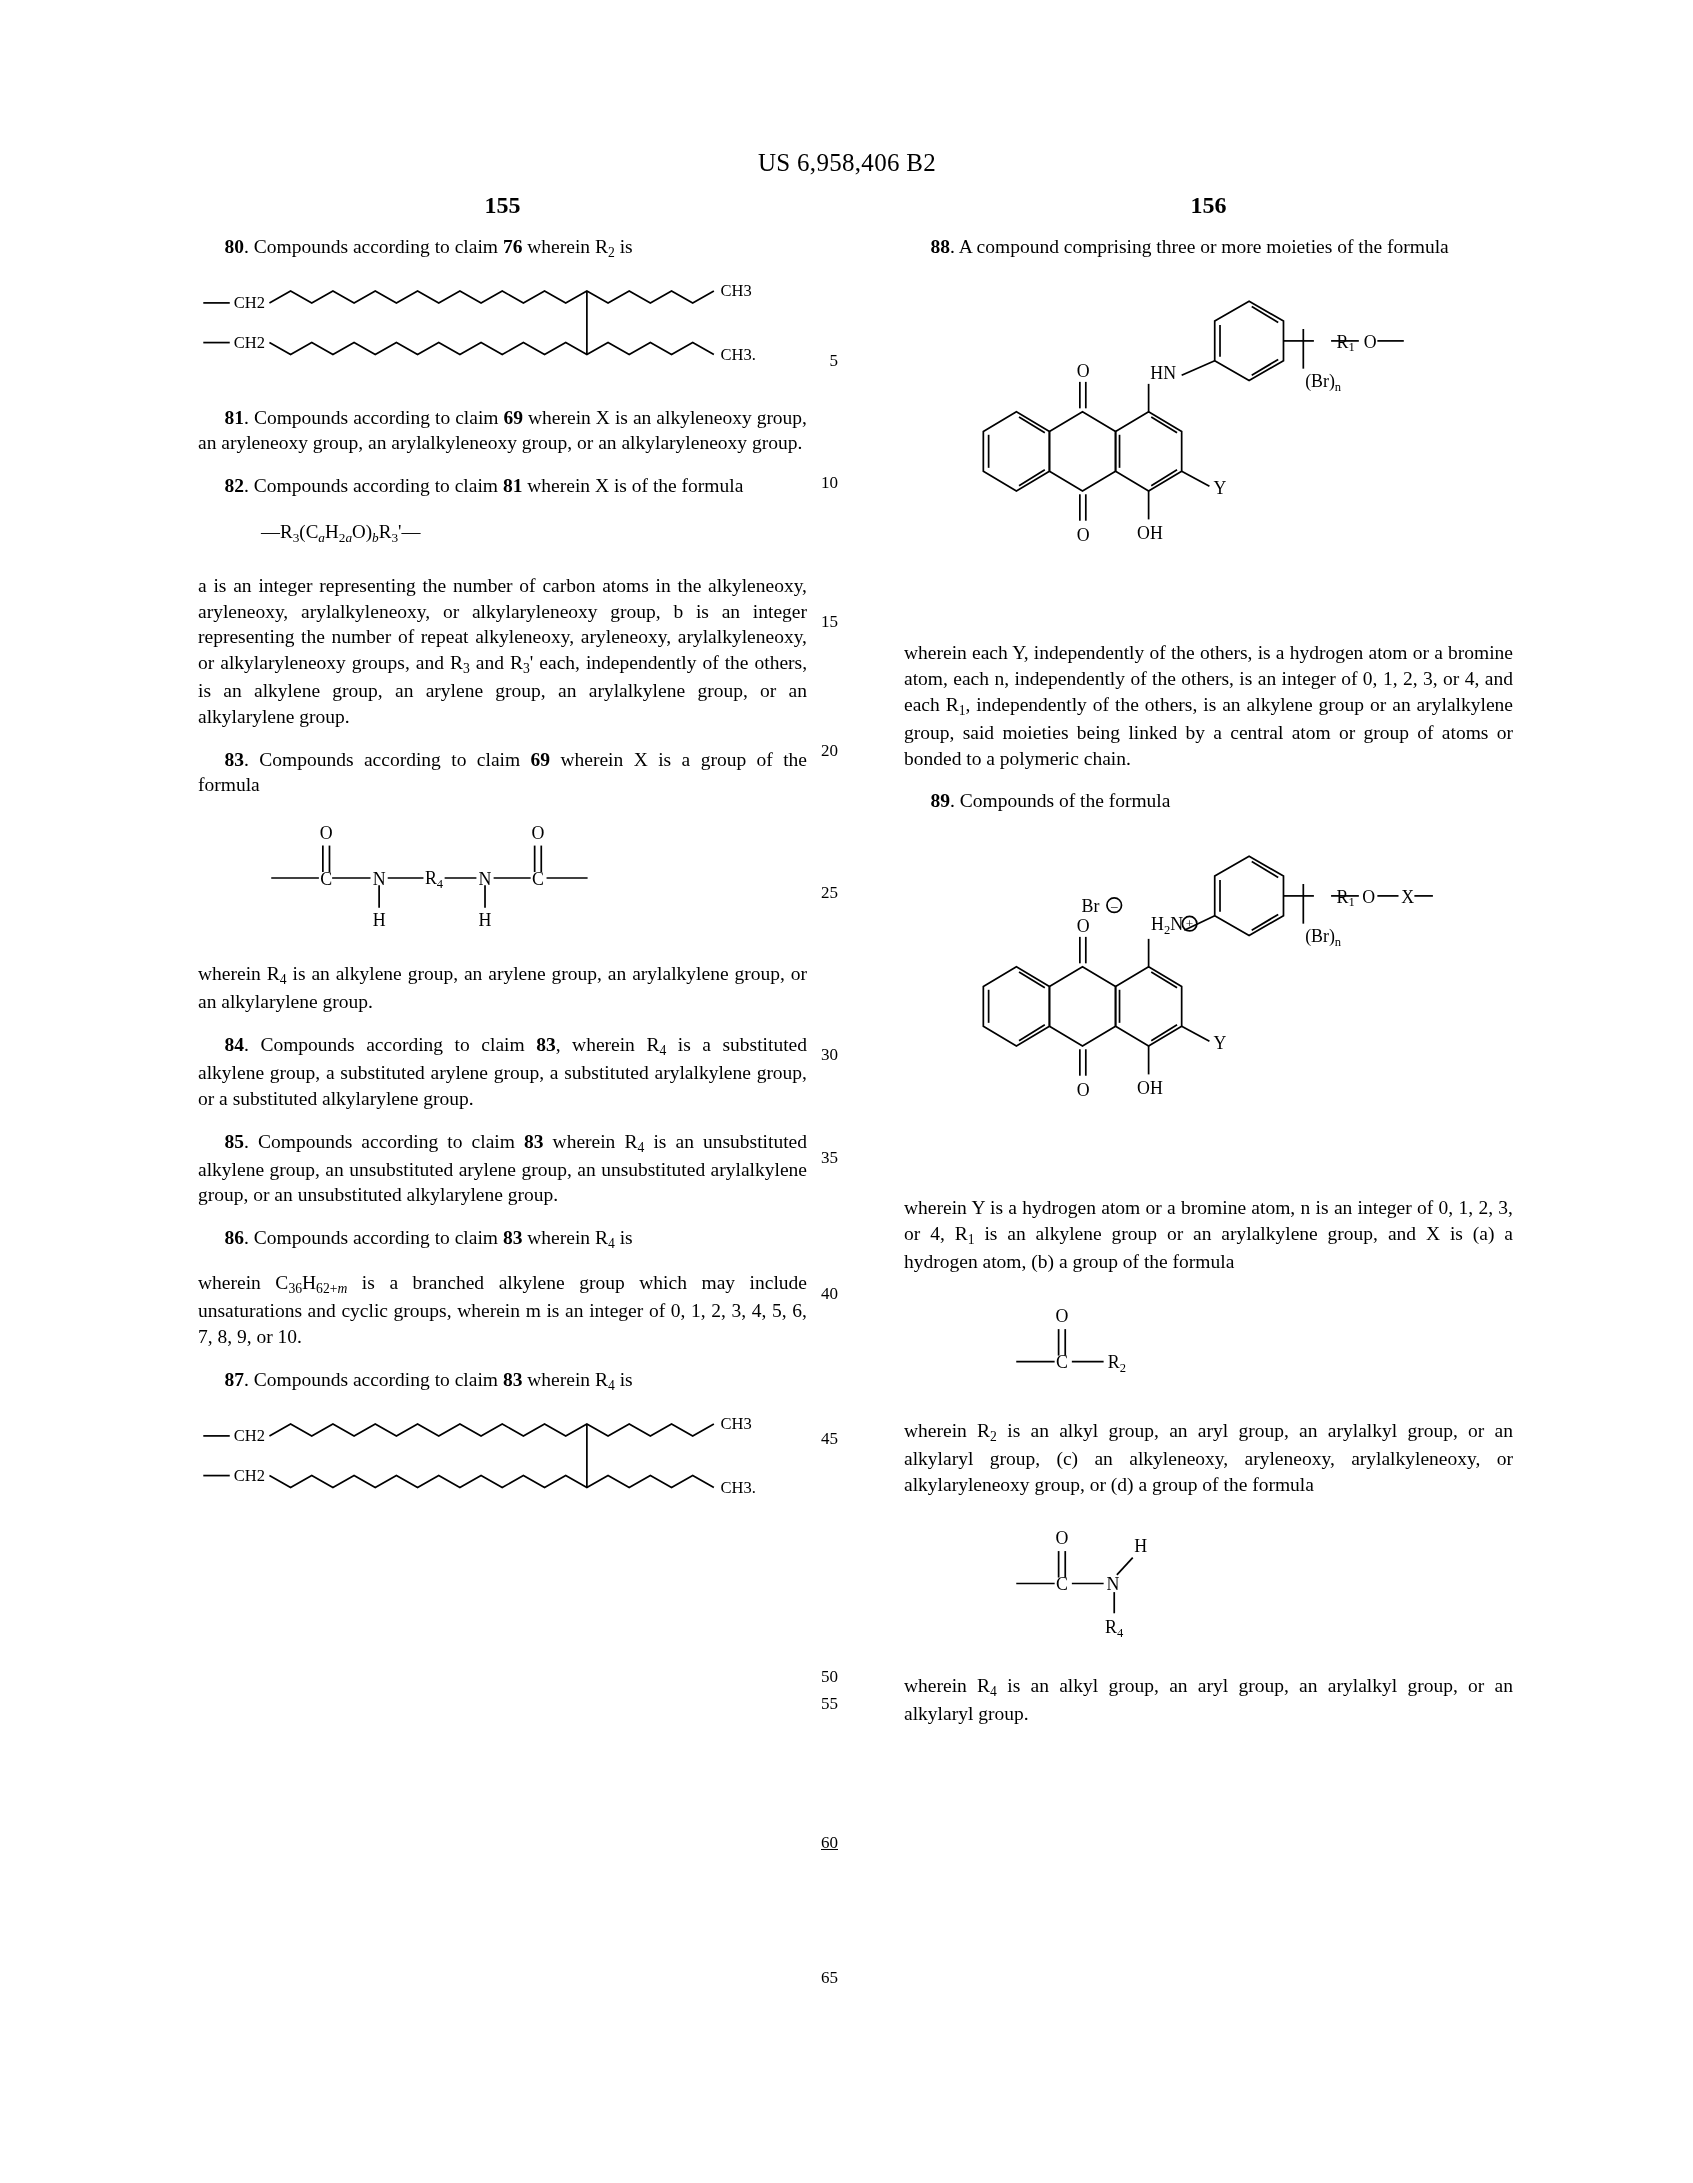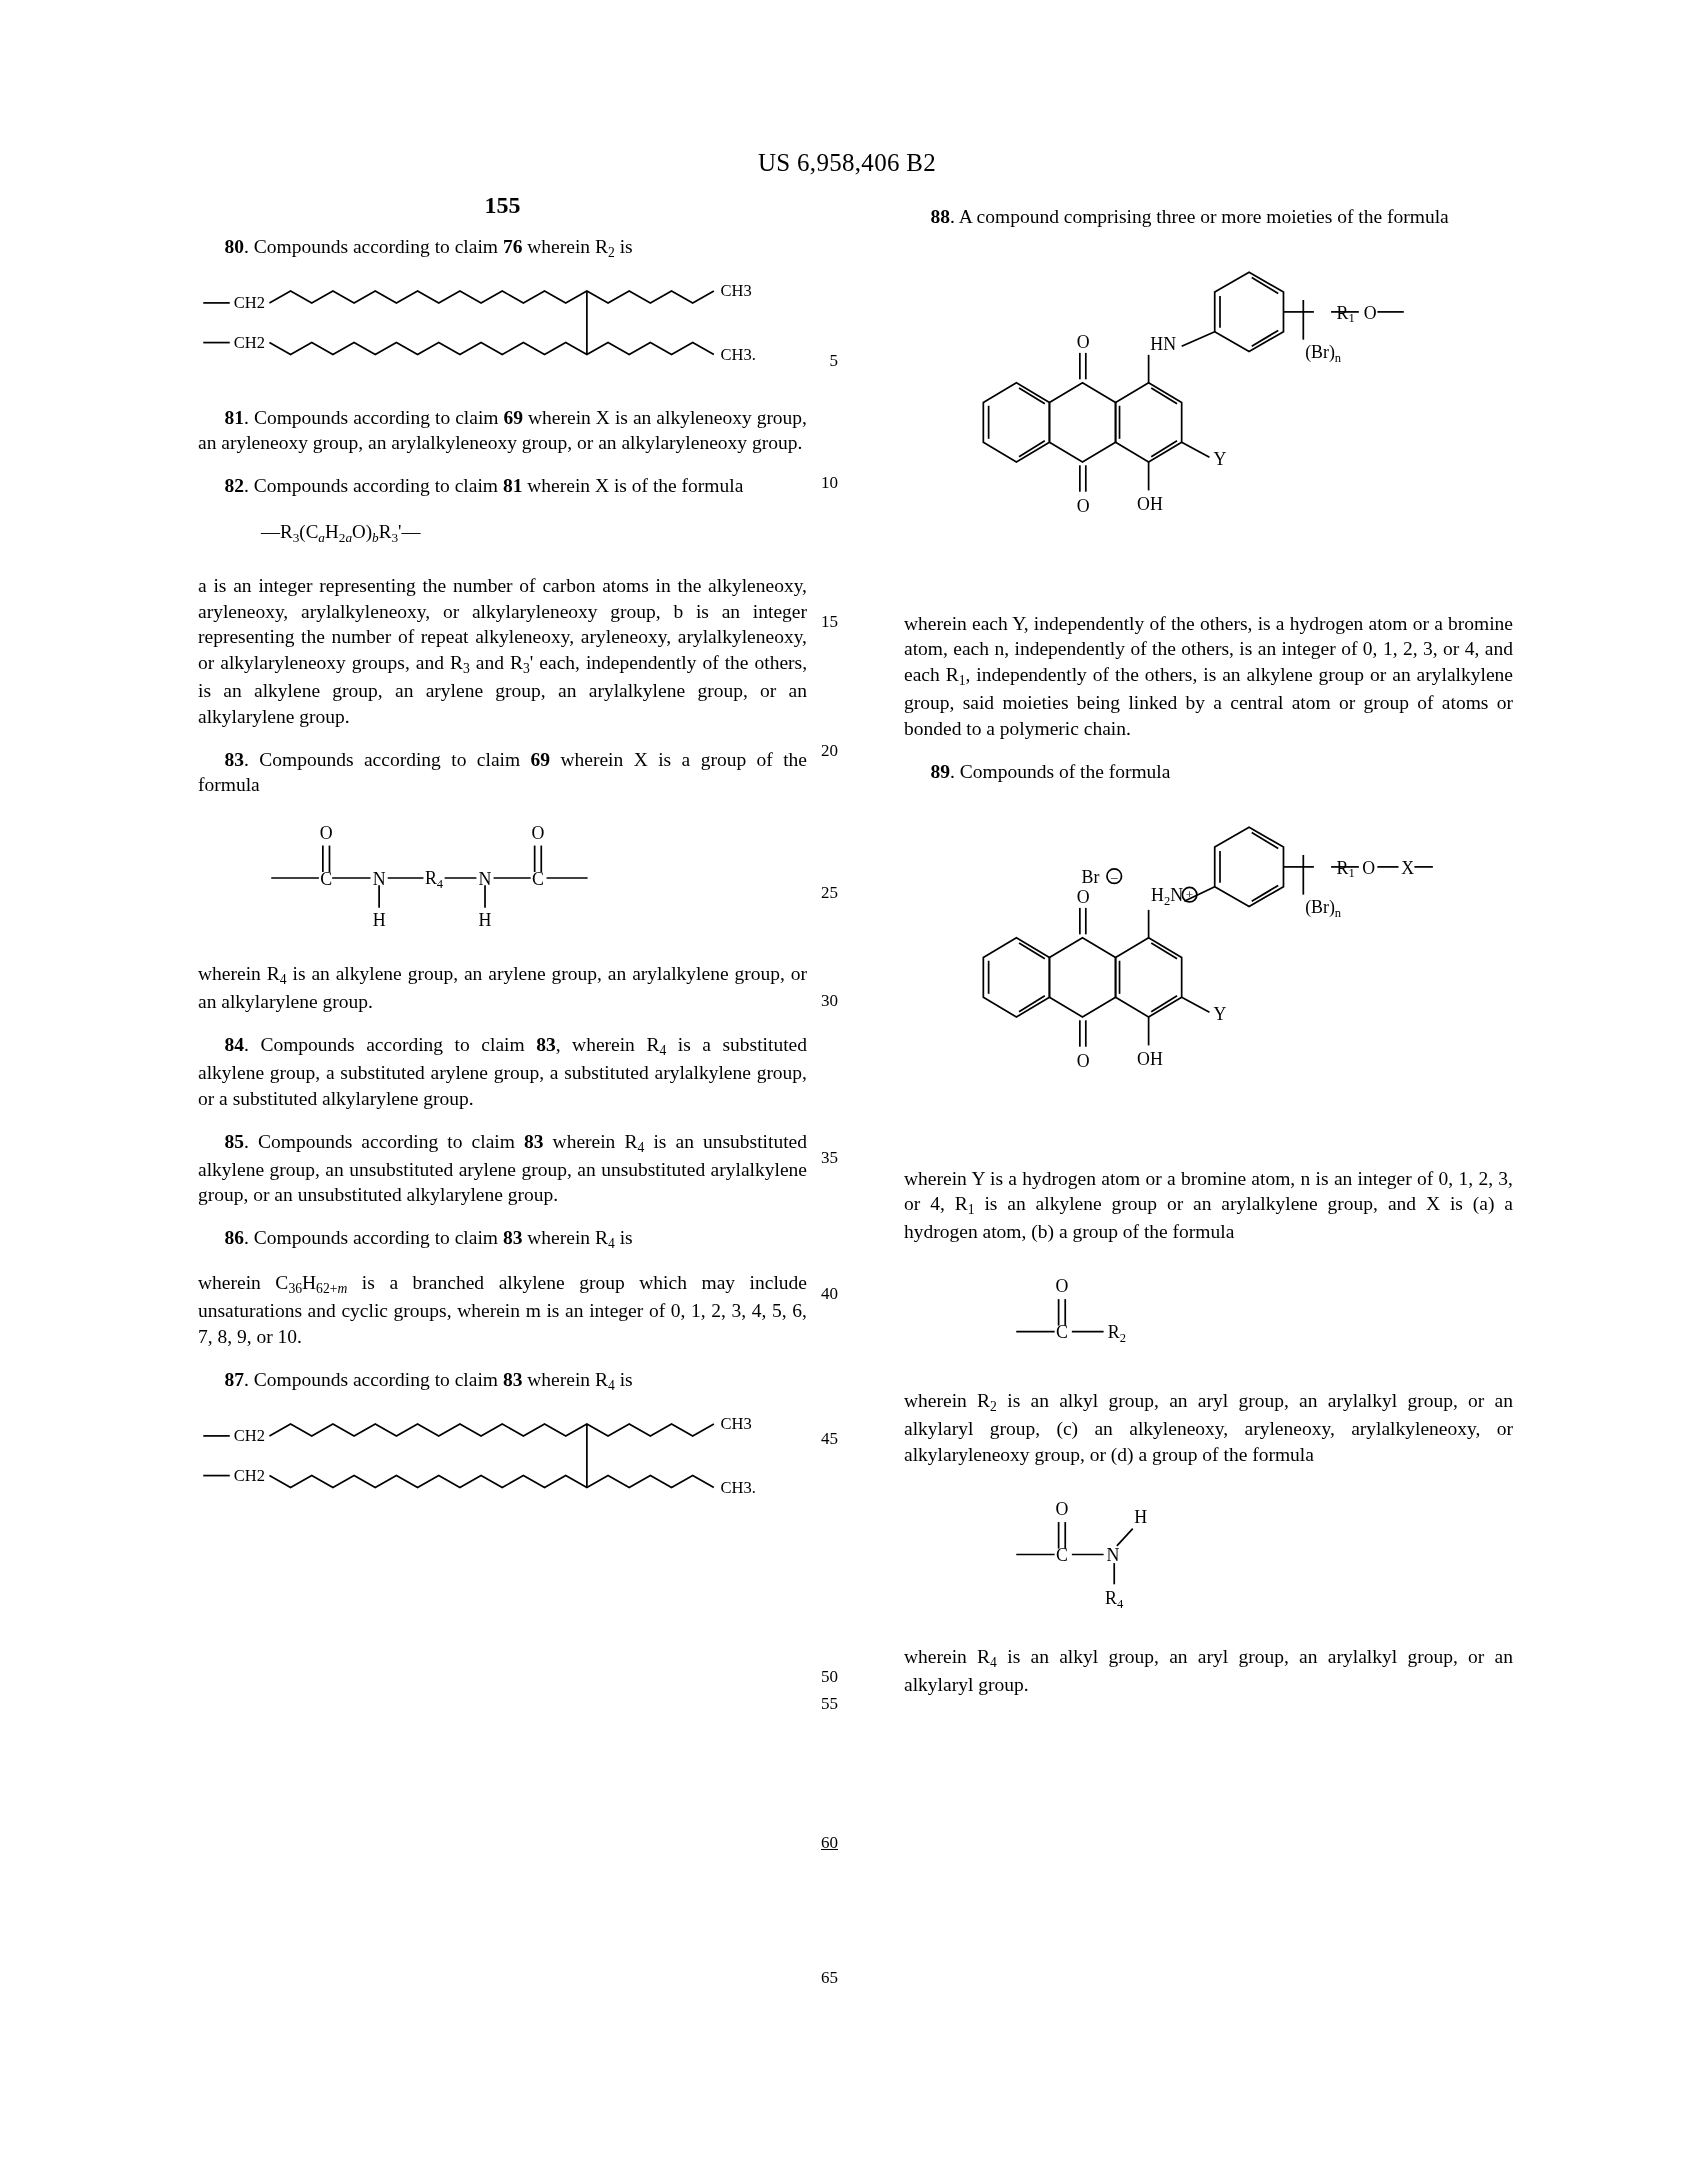--- a/index.html
+++ b/index.html
@@ -96,21 +96,21 @@
 <div class="page">
 
   <div class="patent-header">US 6,958,406 B2</div>
 
   <div class="linenums">
     <div style="top:159px;">5</div>
     <div style="top:281px;">10</div>
     <div style="top:420px;">15</div>
     <div style="top:549px;">20</div>
     <div style="top:691px;">25</div>
-    <div style="top:799px;">30</div>
+    <div style="top:853px;">30</div>
     <div style="top:956px;">35</div>
     <div style="top:1092px;">40</div>
     <div style="top:1237px;margin-left:13px;">45</div>
     <div style="top:1447px;margin-top:28px;">50</div>
     <div style="top:1502px;">55</div>
     <div style="top:1641px;text-decoration:underline;">60</div>
     <div style="top:1776px;">65</div>
   </div>
 
   <div class="columns">
@@ -230,20 +230,21 @@
             <text x="54" y="44">CH2</text>
             <text x="54" y="104">CH2</text>
             <text x="790" y="26">CH3</text>
             <text x="790" y="122">CH3.</text>
           </g>
         </svg>
       </div>
     </div>
 
     <div class="col">
+      <div class="col-num">156</div>
 
       <p class="claim">
         <span class="b">88</span>. A compound comprising three or more moieties of the formula
       </p>
 
       <div class="figure">
         <svg width="595" height="344" viewBox="0 0 900 520">
           <g stroke="#000" stroke-width="2.6" fill="none">
 
             <polygon points="120,235 170,205 220,235 220,295 170,325 120,295"></polygon>

